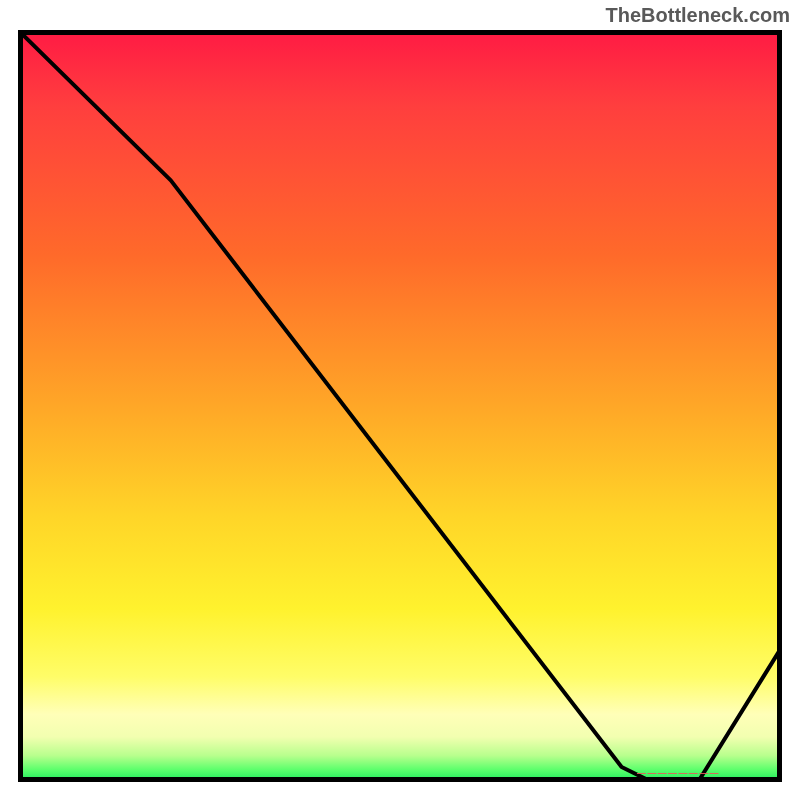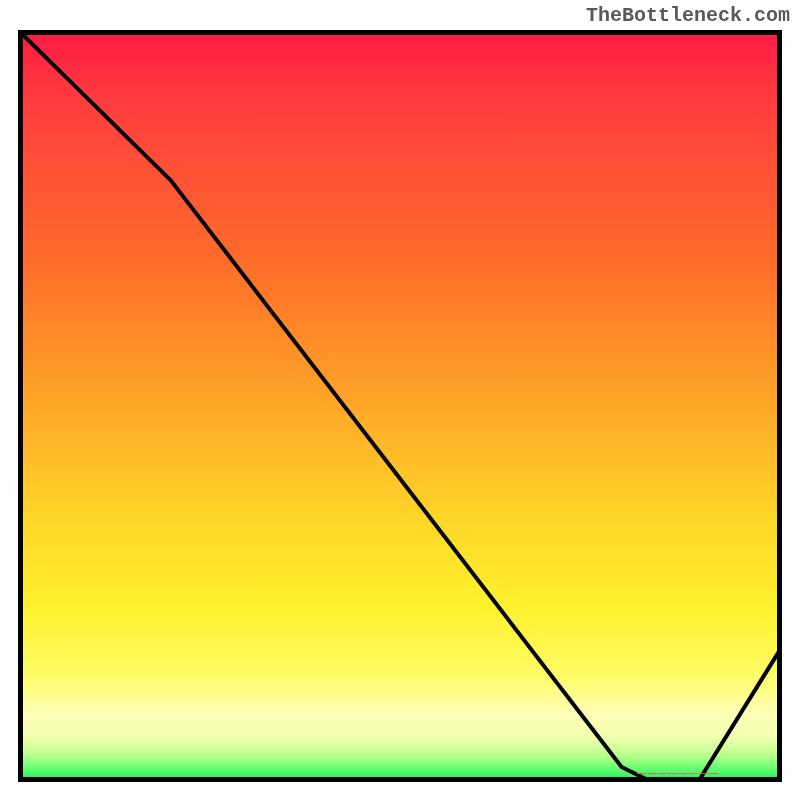--- a/index.html
+++ b/index.html
@@ -12,21 +12,21 @@
   }
   .container {
     position: relative;
     width: 800px;
     height: 800px;
   }
   .watermark {
     position: absolute;
     top: 4px;
     right: 10px;
-    font-family: Liberation Mono, monospace;
+    font-family: Liberation Sans, sans-serif;
     font-size: 20px;
     font-weight: bold;
     color: #595959;
     letter-spacing: 0px;
   }
   .plot-box {
     position: absolute;
     left: 18px;
     top: 30px;
     width: 764px;

